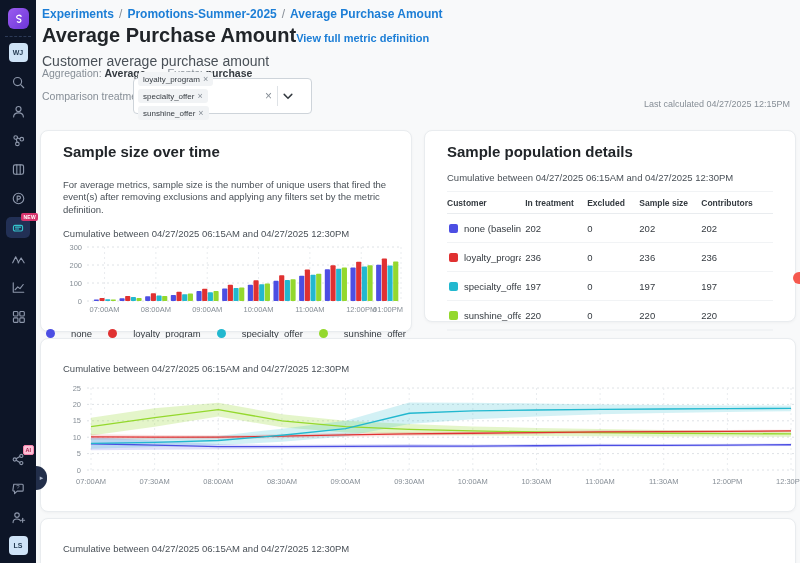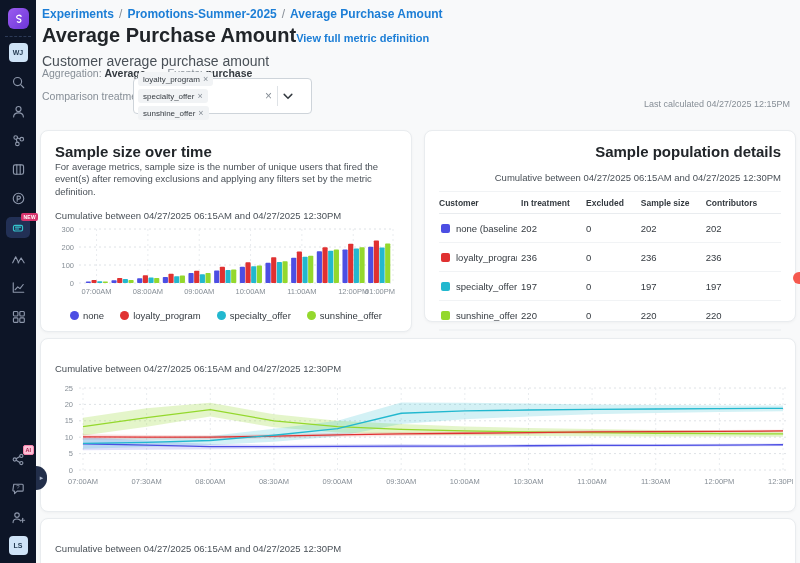--- a/index.html
+++ b/index.html
@@ -45,34 +45,34 @@
   .chips-wrap{flex:1;display:flex;flex-wrap:wrap;gap:3px;align-items:center;max-width:122px;}
   .chip{display:inline-flex;align-items:center;background:#f1f3f5;border-radius:3px;
         padding:2px 5px;font-size:8px;color:#343a40;white-space:nowrap;cursor:pointer;}
   .chip-x{margin-left:3px;color:#868e96;font-size:9px;cursor:pointer;}
   .box-clear{color:#868e96;font-size:12px;margin:0 5px;cursor:pointer;}
   .box-div{width:1px;height:20px;background:#dee2e6;}
   .box-chev{margin:0 5px;display:flex;cursor:pointer;}
   .last-calc{position:absolute;right:10px;top:99px;font-size:9px;color:#868e96;}
   
   .card{position:absolute;background:#fff;border:1px solid #e9ecef;border-radius:8px;
-        box-shadow:0 1px 3px rgba(0,0,0,.04);padding:12px 14px;box-sizing:border-box;}
+        box-shadow:0 1px 3px rgba(0,0,0,.04);padding:12px 22px;box-sizing:border-box;}
   .card-title{font-size:15px;font-weight:bold;color:#212529;margin:0;}
-  .card-desc{font-size:9.5px;color:#495057;margin-top:1px;line-height:1.3;}
+  .card-desc{font-size:9.5px;color:#495057;margin-top:19px;line-height:1.3;}
   .card-cum{font-size:9.5px;color:#495057;margin-top:12px;}
   #card-sample{left:4px;top:130px;width:372px;height:202px;}
-  #card-pop{left:388px;top:130px;width:372px;height:192px;text-align:right;}
+  #card-pop{left:388px;top:130px;width:372px;height:192px;}
   #card-values{left:4px;top:338px;width:756px;height:174px;}
   #card-disp{left:4px;top:518px;width:756px;height:90px;}
   svg text{font-family:"Liberation Sans",sans-serif;}
   .tick{font-size:7.5px;fill:#868e96;}
   #bar-svg{margin-top:4px;margin-left:-4px;display:block;}
   #line-svg{margin-top:6px;margin-left:-6px;display:block;}
   .legend{display:flex;justify-content:center;gap:16px;margin-top:1px;}
-  .lg-item{display:flex;align-items:center;gap:4px;font-size:9.5px;color:#343a40;cursor:pointer;}
+  .lg-item{display:flex;align-items:center;gap:16px;font-size:9.5px;color:#343a40;cursor:pointer;}
   .lg-dot{width:9px;height:9px;border-radius:50%;}
   
   .ptable{margin-top:8px;border:1px solid #f1f3f5;border-left:none;border-right:none;}
   .trow{display:grid;grid-template-columns:24% 19% 16% 19% 22%;align-items:center;
         height:28px;border-bottom:1px solid #f1f3f5;}
   .trow.thead{height:21px;border-bottom:1px solid #e9ecef;}
   .tcell{font-size:9.5px;color:#343a40;display:flex;align-items:center;overflow:hidden;padding-right:4px;}
   .th{font-size:8.5px;font-weight:bold;color:#343a40;}
   .swatch{width:9px;height:9px;border-radius:2px;margin:0 6px 0 2px;flex:none;}
   .t-name{white-space:nowrap;overflow:hidden;max-width:62px;}

